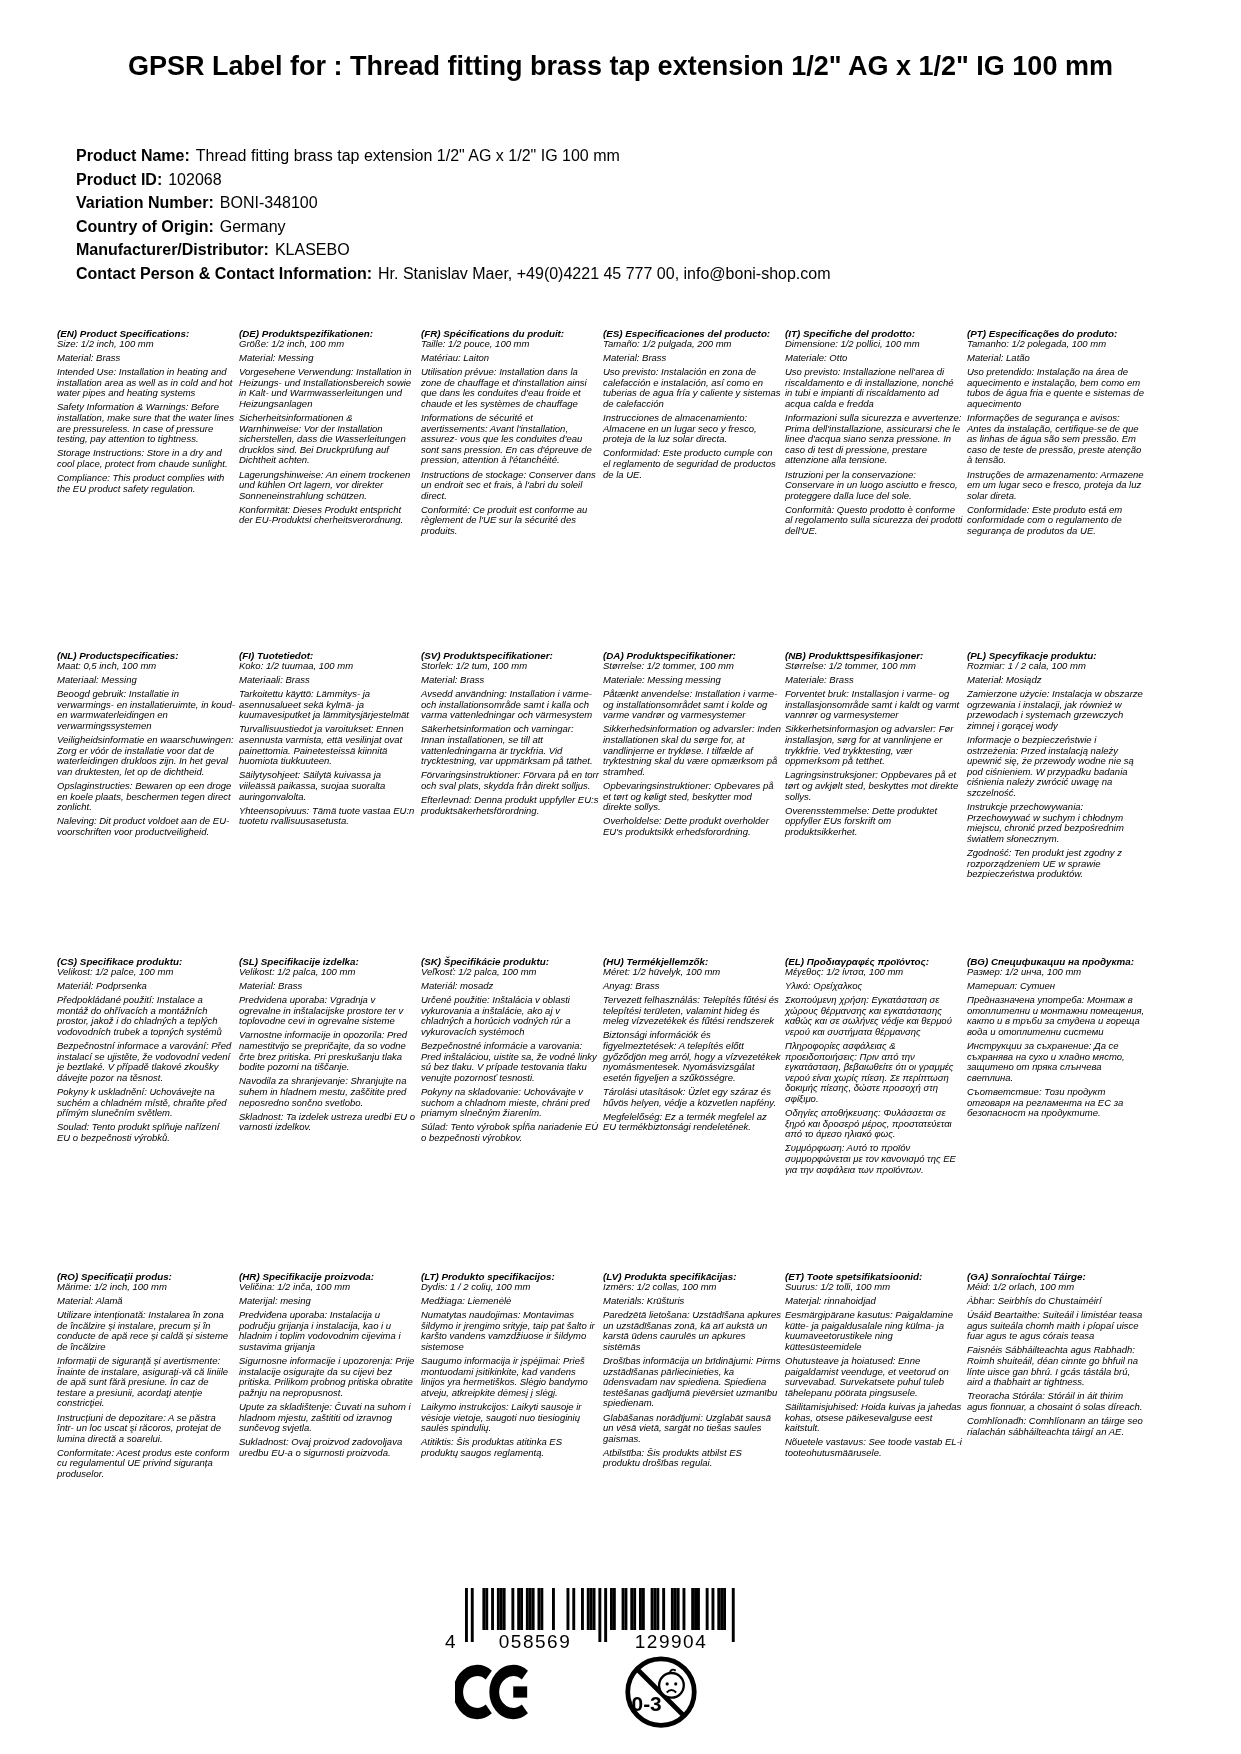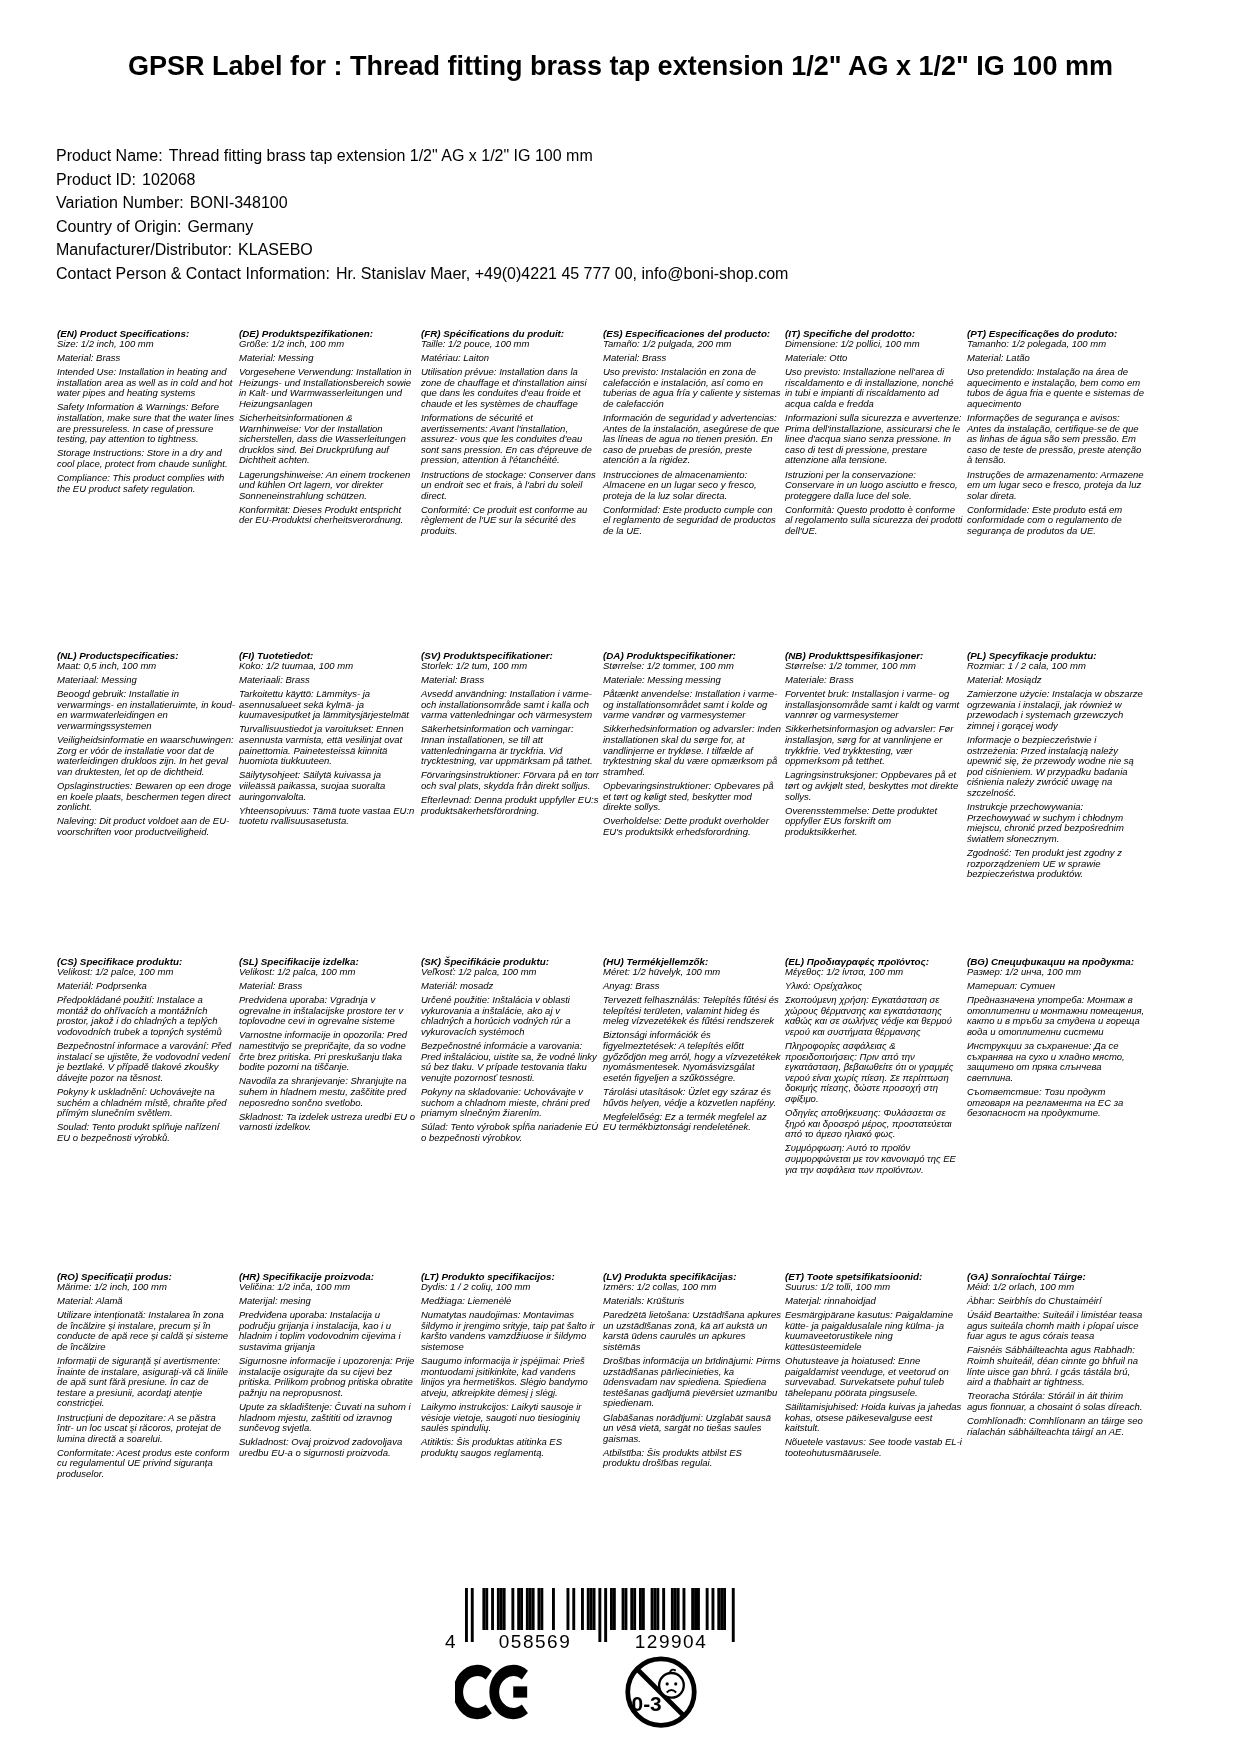--- a/index.html
+++ b/index.html
@@ -5,21 +5,21 @@
   * { box-sizing: border-box; }
   html, body { margin: 0; padding: 0; }
   body { width: 1241px; height: 1754px; background: #fff; color: #000;
          font-family: "Liberation Sans", sans-serif; }
   .page { position: relative; width: 1241px; height: 1754px; background: #fff; overflow: hidden; border-radius: 30px; }
 
   .title { position: absolute; top: 50px; left: 0; width: 100%; text-align: center; }
   .title-inner { max-width: 1000px; margin: 0 auto; font-size: 27px; font-weight: bold; line-height: 1.22; }
 
   .product-info { position: absolute; left: 56px; top: 144px; font-size: 16px; line-height: 23.5px; }
-  .info-label { font-weight: normal; }
+  .info-label { font-weight: bold; margin-left: 20px; }
   .info-value { margin-left: 6px; }
 
   .lang-grid { position: absolute; left: 57px; top: 328px; width: 1148px;
                display: grid; grid-template-columns: repeat(6, 178px); column-gap: 4px;
                grid-template-rows: 322px 306px 315px auto; font-style: italic; }
   .cell { font-size: 9.5px; line-height: 10.6px; }
   .cell h3 { font-size: 9.8px; line-height: 11px; margin: 0; white-space: nowrap; }
   .cell p { margin: 0 0 3.5px 0; }
 
   .barcode-svg { position: absolute; left: 437px; top: 1588px; }
@@ -76,21 +76,20 @@
       <p>Informations de sécurité et avertissements: Avant l'installation, assurez- vous que les conduites d'eau sont sans pression. En cas d'épreuve de pression, attention à l'étanchéité.</p>
       <p>Instructions de stockage: Conserver dans un endroit sec et frais, à l'abri du soleil direct.</p>
       <p>Conformité: Ce produit est conforme au règlement de l'UE sur la sécurité des produits.</p>
     </section>
 
     <section class="cell">
       <h3>(ES) Especificaciones del producto:</h3>
       <p>Tamaño: 1/2 pulgada, 200 mm</p>
       <p>Material: Brass</p>
       <p>Uso previsto: Instalación en zona de calefacción e instalación, así como en tuberias de agua fría y caliente y sistemas de calefacción</p>
-      <p>Información de seguridad y advertencias: Antes de la instalación, asegúrese de que las líneas de agua no tienen presión. En caso de pruebas de presión, preste atención a la rigidez.</p>
       <p>Instrucciones de almacenamiento: Almacene en un lugar seco y fresco, proteja de la luz solar directa.</p>
       <p>Conformidad: Este producto cumple con el reglamento de seguridad de productos de la UE.</p>
     </section>
 
     <section class="cell">
       <h3>(IT) Specifiche del prodotto:</h3>
       <p>Dimensione: 1/2 pollici, 100 mm</p>
       <p>Materiale: Otto</p>
       <p>Uso previsto: Installazione nell'area di riscaldamento e di installazione, nonché in tubi e impianti di riscaldamento ad acqua calda e fredda</p>
       <p>Informazioni sulla sicurezza e avvertenze: Prima dell'installazione, assicurarsi che le linee d'acqua siano senza pressione. In caso di test di pressione, prestare attenzione alla tensione.</p>

